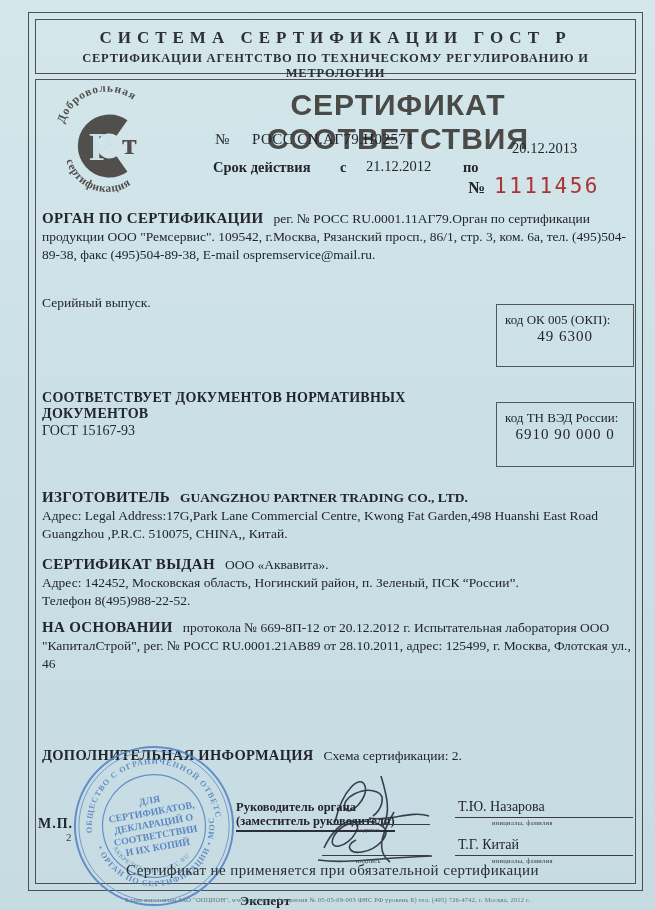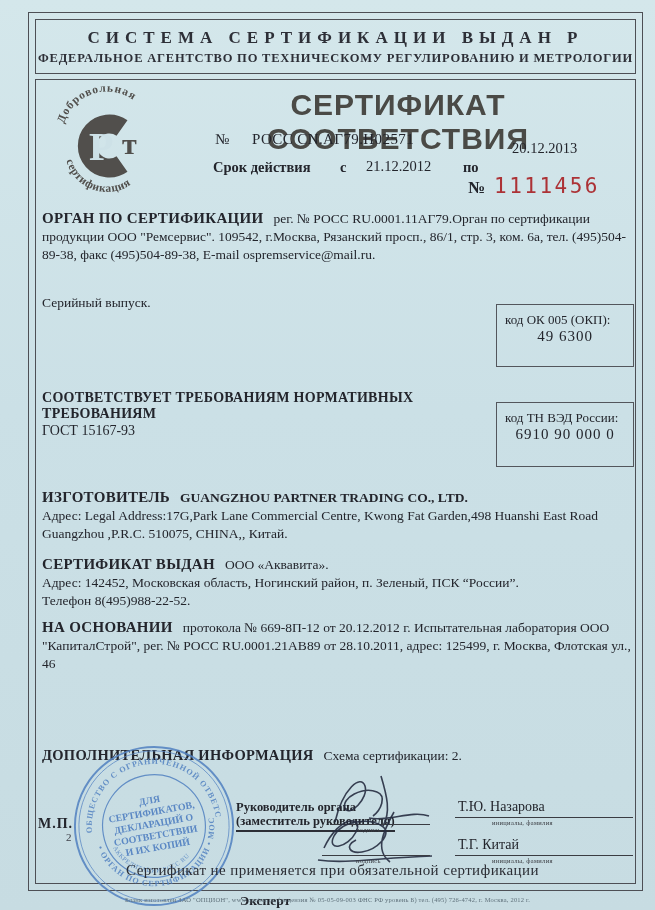--- a/index.html
+++ b/index.html
@@ -32,22 +32,22 @@
   .mp2{font-size:11px;color:#3c3e46;}
   svg text{font-family:"Liberation Serif",serif;}
 </style>
 </head>
 <body>
 
 <div class="page">
 
   <div class="frame">
     <div class="header-box">
-      <div class="h1">СИСТЕМА СЕРТИФИКАЦИИ ВЫДАН Р</div>
-      <div class="h2">ФЕДЕРАЛЬНОЕ АГЕНТСТВО ПО ТЕХНИЧЕСКОМУ РЕГУЛИРОВАНИЮ И МЕТРОЛОГИИ</div>
+      <div class="h1">СИСТЕМА СЕРТИФИКАЦИИ ГОСТ Р</div>
+      <div class="h2">СЕРТИФИКАЦИИ АГЕНТСТВО ПО ТЕХНИЧЕСКОМУ РЕГУЛИРОВАНИЮ И МЕТРОЛОГИИ</div>
     </div>
     <div class="body-box"></div>
   </div>
 
   <svg class="abs" style="left:48px;top:86px;" width="118" height="112" viewBox="0 0 118 112">
     <defs>
       <path id="logoTop" d="M 15,60 A 45,45 0 1 1 103,60" fill="none"></path>
       <path id="logoBot" d="M 17,64 A 42,42 0 0 0 101,64" fill="none"></path>
     </defs>
     <text font-size="11.5" font-weight="bold" fill="#514f4c" letter-spacing="1">
@@ -82,21 +82,21 @@
   <div class="abs" style="left:42px;top:293px;width:462px;">
     <p class="blk" style="margin-top:1px;">Серийный выпуск.</p>
   </div>
 
   <div class="abs codebox" style="left:496px;top:304px;width:120px;height:50px;">
     <div>код ОК 005 (ОКП):</div>
     <div class="val">49 6300</div>
   </div>
 
   <div class="abs" style="left:42px;top:390px;width:470px;">
-    <div class="lbl-sm">СООТВЕТСТВУЕТ ТРЕБОВАНИЯМ НОРМАТИВНЫХ ТРЕБОВАНИЯМ</div>
+    <div class="lbl-sm">СООТВЕТСТВУЕТ ДОКУМЕНТОВ НОРМАТИВНЫХ ДОКУМЕНТОВ</div>
     <div style="font-size:14px;margin-top:1px;">ГОСТ 15167-93</div>
   </div>
 
   <div class="abs codebox" style="left:496px;top:402px;width:120px;height:52px;">
     <div>код ТН ВЭД России:</div>
     <div class="val">6910 90 000 0</div>
   </div>
 
   <div class="abs" style="left:42px;top:487px;width:596px;">
     <p class="blk"><span class="lbl">ИЗГОТОВИТЕЛЬ</span><span style="font-weight:bold;font-size:13.5px;">GUANGZHOU PARTNER TRADING CO., LTD.</span></p>

